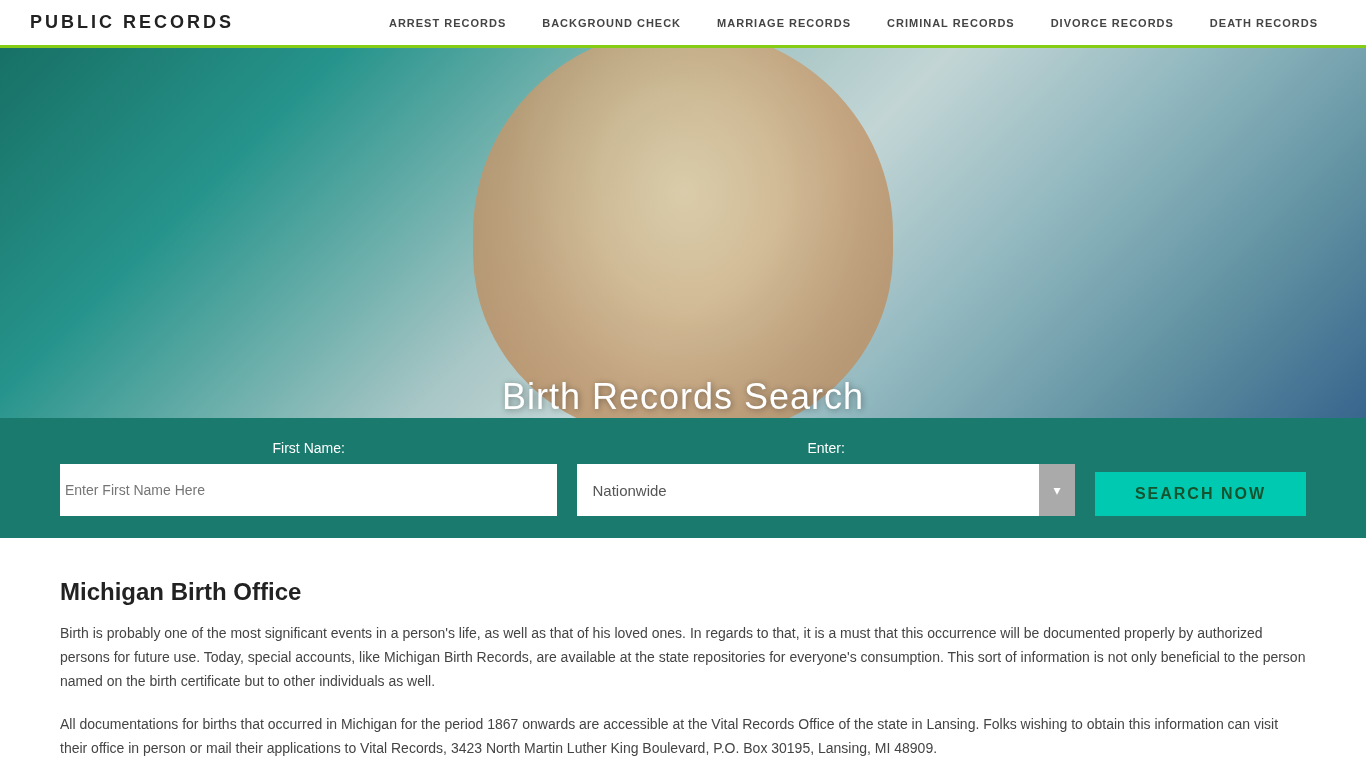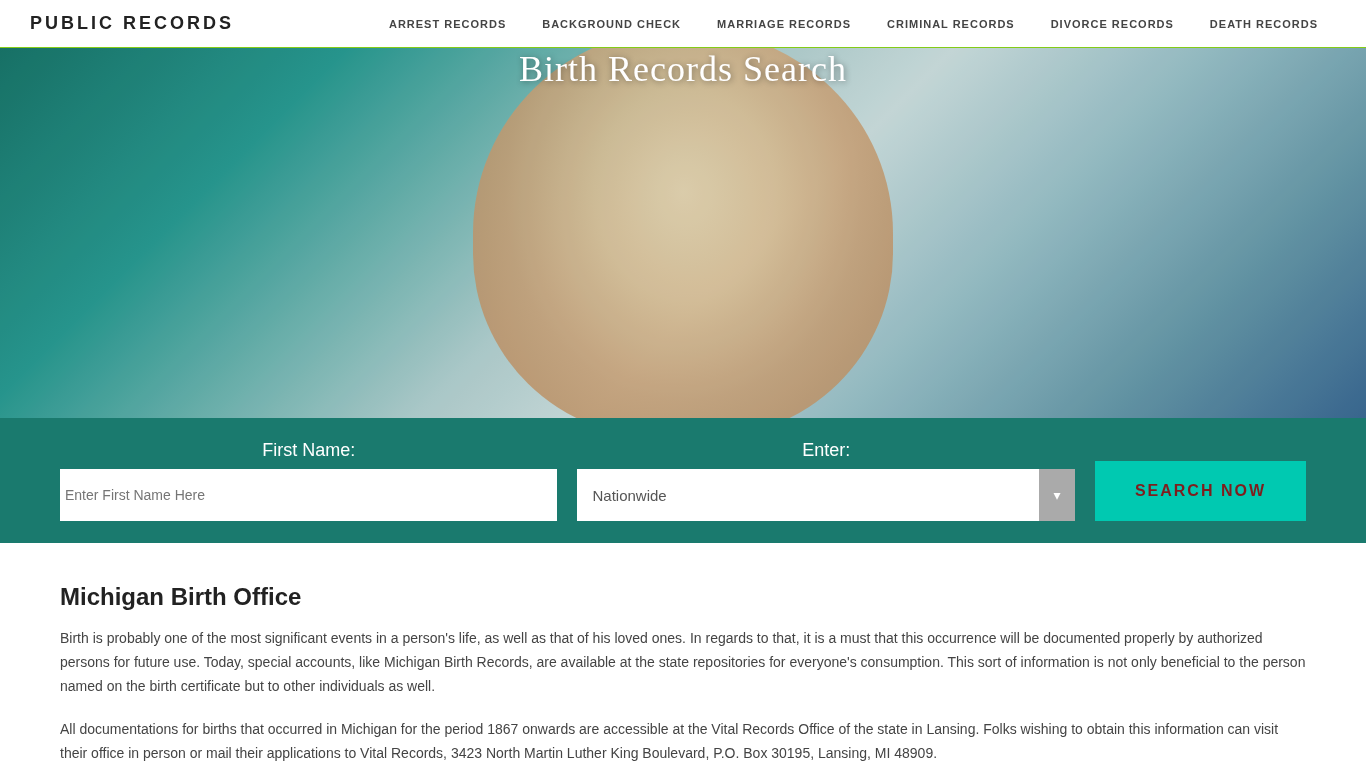--- a/index.html
+++ b/index.html
@@ -5,21 +5,21 @@
     * { margin: 0; padding: 0; box-sizing: border-box; }
     body { font-family: Arial, sans-serif; width: 1366px; overflow-x: hidden; }
 
     
     header {
       background: #fff;
       display: flex;
       align-items: center;
       padding: 0 30px;
       height: 48px;
-      border-bottom: 1px solid #84cc16;
+      border-bottom: 3px solid #84cc16;
     }
     .logo {
       font-size: 18px;
       font-weight: 900;
       letter-spacing: 3px;
       color: #222;
       text-transform: uppercase;
       margin-right: auto;
       white-space: nowrap;
     }
@@ -39,23 +39,22 @@
       line-height: 48px;
     }
 
     
     .hero {
       position: relative;
       width: 100%;
       height: 370px;
       overflow: hidden;
       display: flex;
-      align-items: flex-start;
+      align-items: flex-end;
       justify-content: center;
-      font-family: Liberation Serif, serif;
     }
     .hero-bg {
       position: absolute;
       inset: 0;
       background: linear-gradient(135deg, #1a7a6e 0%, #2aa198 20%, #b8d8d8 45%, #d4e8e8 55%, #9ec8d0 70%, #6a9fb0 85%, #3d6e9a 100%);
     }
     
     .baby-face {
       position: absolute;
       top: -20px;
@@ -97,21 +96,21 @@
       gap: 20px;
     }
     .search-field {
       display: flex;
       flex-direction: column;
       gap: 8px;
       flex: 1;
     }
     .search-field label {
       color: #fff;
-      font-size: 18px;
+      font-size: 14px;
       font-weight: 400;
       text-align: center;
     }
     .search-field input,
     .search-field .state-select-wrapper {
       height: 52px;
       border: none;
       background: #fff;
       font-size: 14px;
       color: #999;
@@ -147,23 +146,23 @@
       background: #aaa;
       display: flex;
       align-items: center;
       justify-content: center;
       color: #fff;
       font-size: 14px;
       pointer-events: none;
     }
     .search-btn {
       background: #00c9b1;
-      color: #7f1d1d;
+      color: #14532d;
       border: none;
-      height: 60px;
+      height: 44px;
       padding: 0 40px;
       font-size: 16px;
       font-weight: 700;
       letter-spacing: 2px;
       text-transform: uppercase;
       cursor: pointer;
       white-space: nowrap;
       flex-shrink: 0;
     }
 

